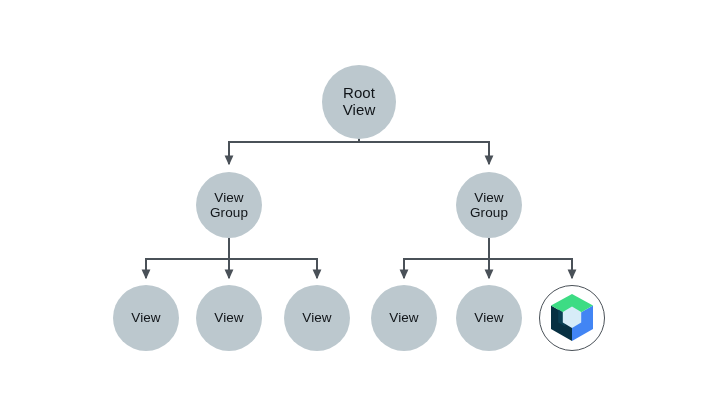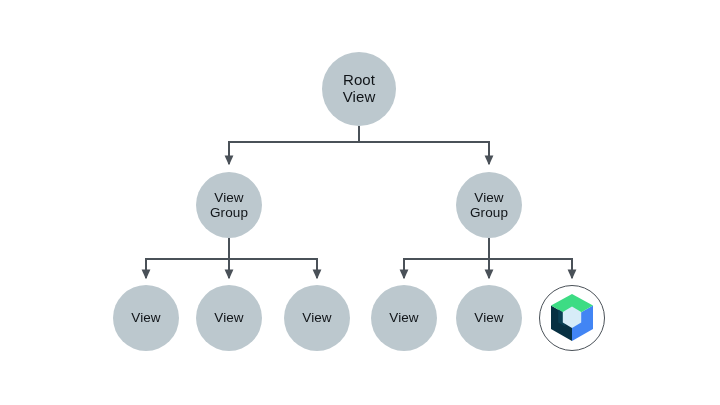--- a/index.html
+++ b/index.html
@@ -76,21 +76,21 @@
       <path d="M 229 238 L 229 259 L 146 259 L 146 278" marker-end="url(#arrow)"></path>
       <path d="M 229 238 L 229 278" marker-end="url(#arrow)"></path>
       <path d="M 229 238 L 229 259 L 317 259 L 317 278" marker-end="url(#arrow)"></path>
 
       <path d="M 489 238 L 489 259 L 404 259 L 404 278" marker-end="url(#arrow)"></path>
       <path d="M 489 238 L 489 278" marker-end="url(#arrow)"></path>
       <path d="M 489 238 L 489 259 L 572 259 L 572 278" marker-end="url(#arrow)"></path>
     </g>
   </svg>
 
-  <div class="node node-fill node-root" style="left:322px; top:52px; width:74px; height:74px;">
+  <div class="node node-fill node-root" style="left:322px; top:65px; width:74px; height:74px;">
     <span class="node-label">Root
 View</span>
   </div>
 
   <div class="node node-fill node-group" style="left:196px; top:172px; width:66px; height:66px;">
     <span class="node-label">View
 Group</span>
   </div>
 
   <div class="node node-fill node-group" style="left:456px; top:172px; width:66px; height:66px;">

